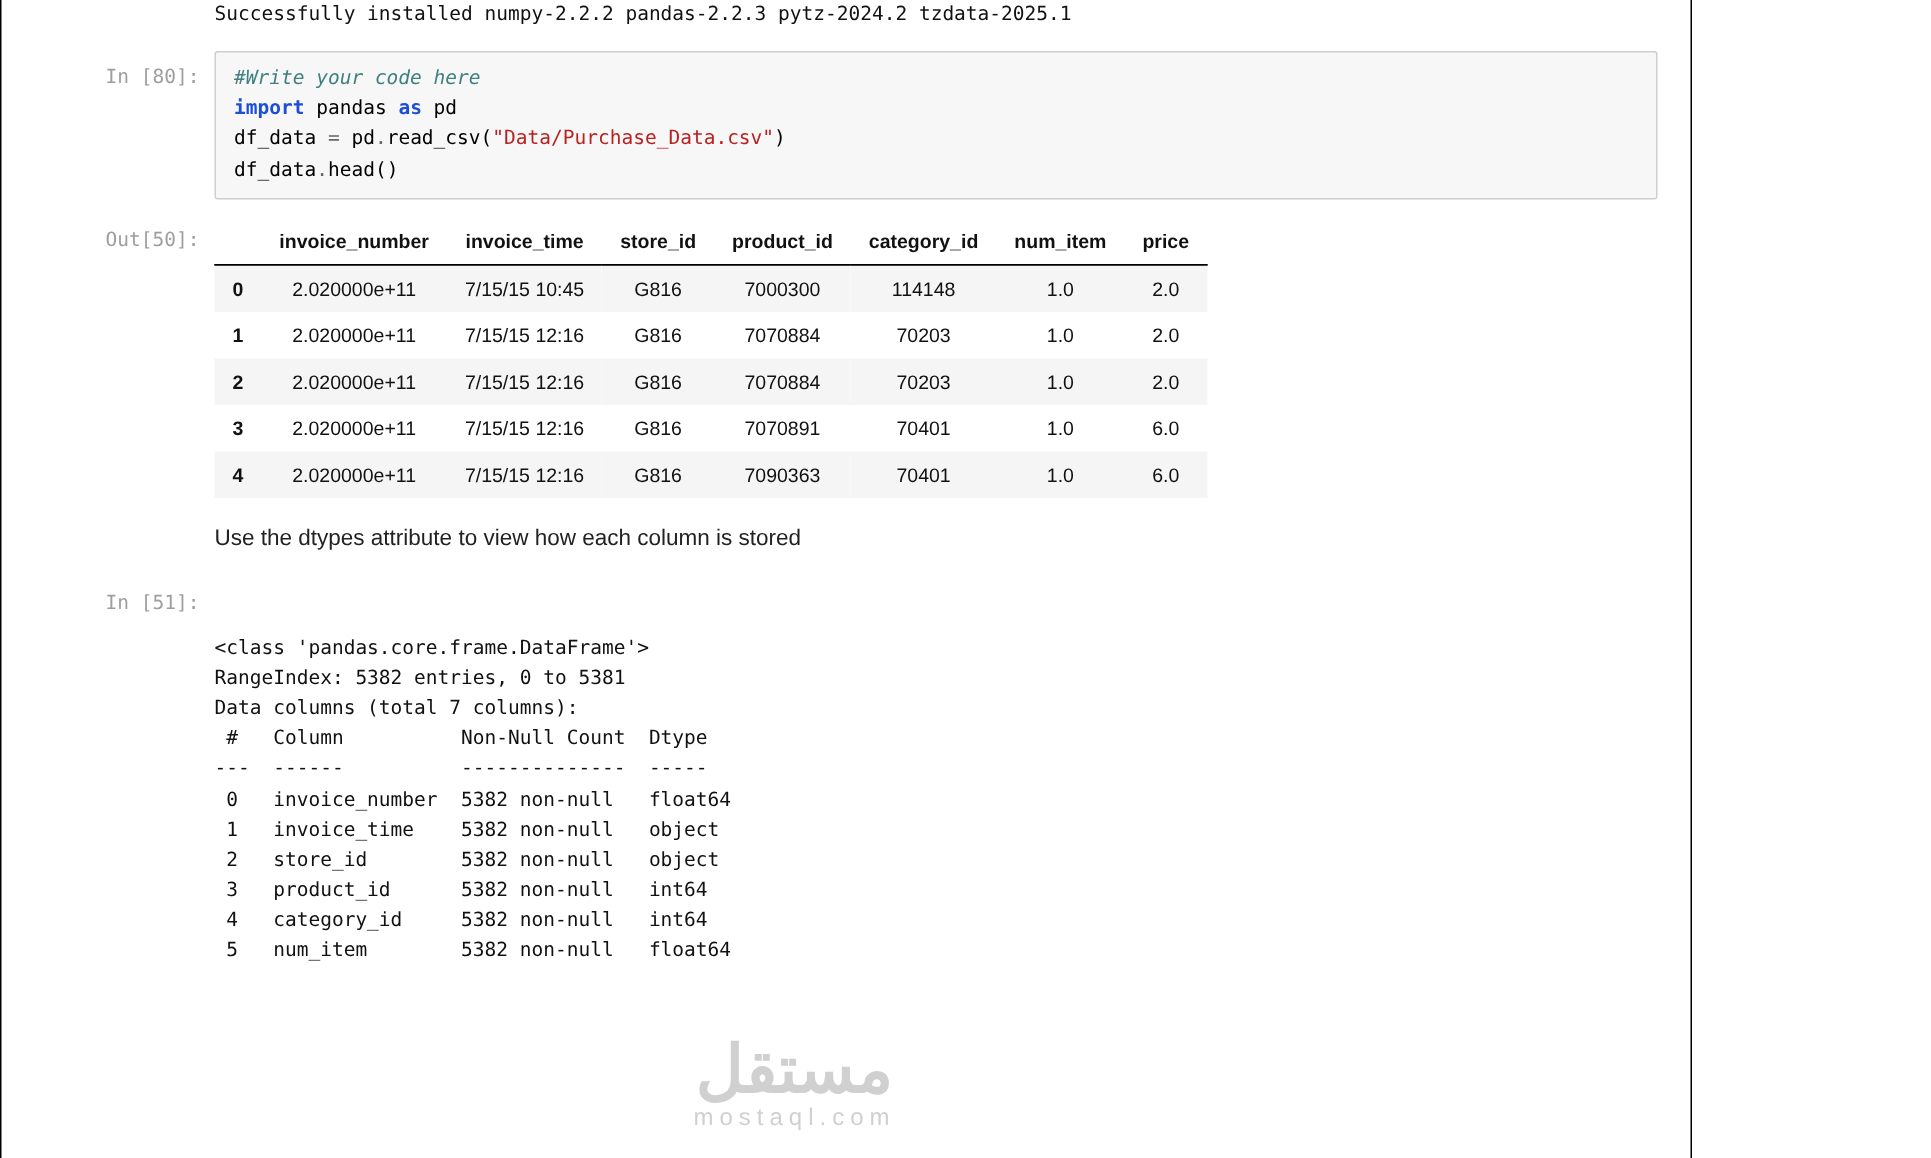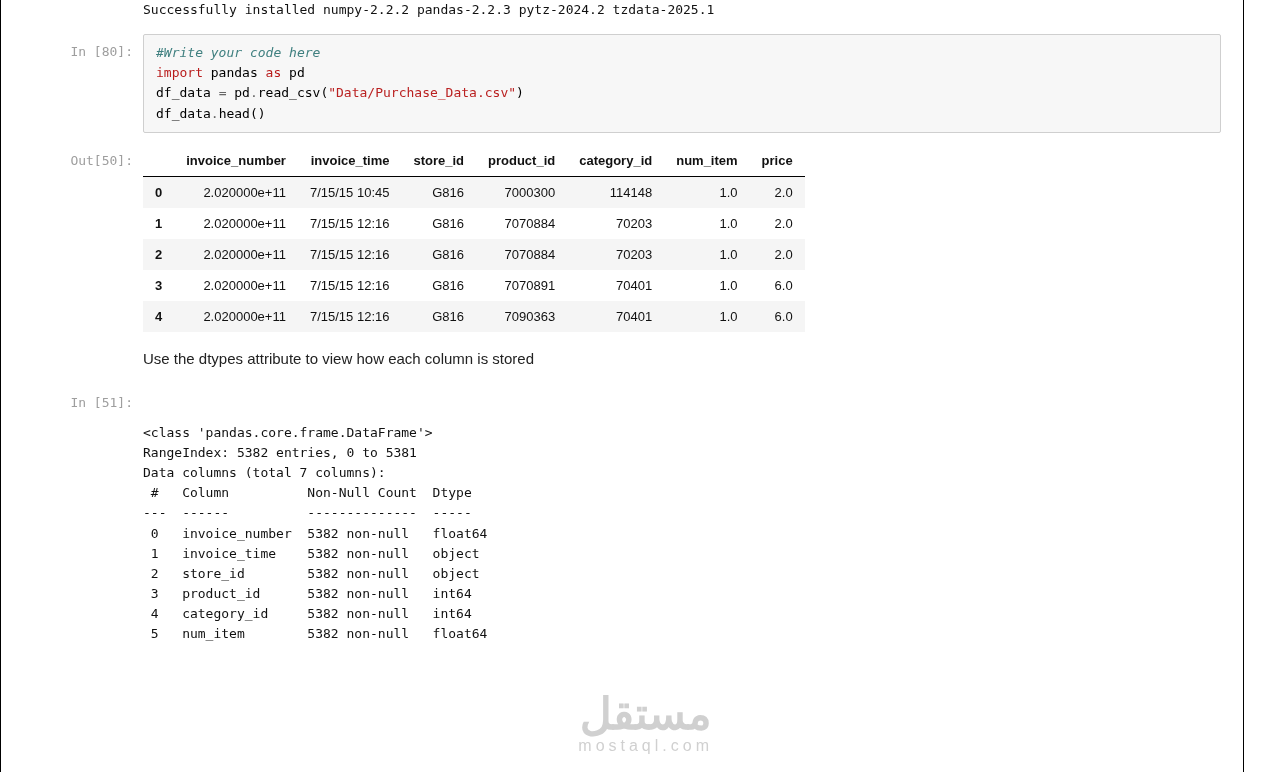--- a/index.html
+++ b/index.html
@@ -4,21 +4,21 @@
 <style>
   html, body {
     margin: 0;
     padding: 0;
     background: #fff;
     color: #111;
     font-family: -apple-system, BlinkMacSystemFont, "Segoe UI", Helvetica, Arial, sans-serif;
     font-size: 14px;
   }
   .wrap {
-    width: 1244px;
+    width: 1128px;
     border-left: 1px solid #000;
     border-right: 1px solid #000;
     min-height: 772px;
     box-sizing: border-box;
     padding-bottom: 8px;
     position: relative;
   }
   .row {
     display: flex;
     align-items: flex-start;
@@ -52,39 +52,39 @@
     padding: 0 0 8px 0;
   }
   .code-cell {
     background: #f7f7f7;
     border: 1px solid #cfcfcf;
     border-radius: 2px;
     padding: 8px 12px;
     white-space: pre;
   }
   .c-comment { color: #408080; font-style: italic; }
-  .c-keyword { color: #b91c1c; font-weight: normal; }
+  .c-keyword { color: #1d4ed8; font-weight: bold; }
   .c-op      { color: #666666; }
   .c-name    { color: #000; }
   .c-string  { color: #BA2121; }
 
   .paragraph {
     font-size: 15px;
     color: #222;
     padding: 18px 0 12px 0;
   }
 
   table.df {
     border-collapse: collapse;
     font-size: 13px;
     margin-top: 2px;
   }
   table.df th, table.df td {
     padding: 8px 12px;
-    text-align: right;
+    text-align: center;
     font-family: -apple-system, BlinkMacSystemFont, "Segoe UI", Helvetica, Arial, sans-serif;
   }
   table.df thead th {
     border-bottom: 1px solid #000;
     font-weight: 700;
   }
   table.df tbody th {
     font-weight: 700;
     border-right: none;
   }

